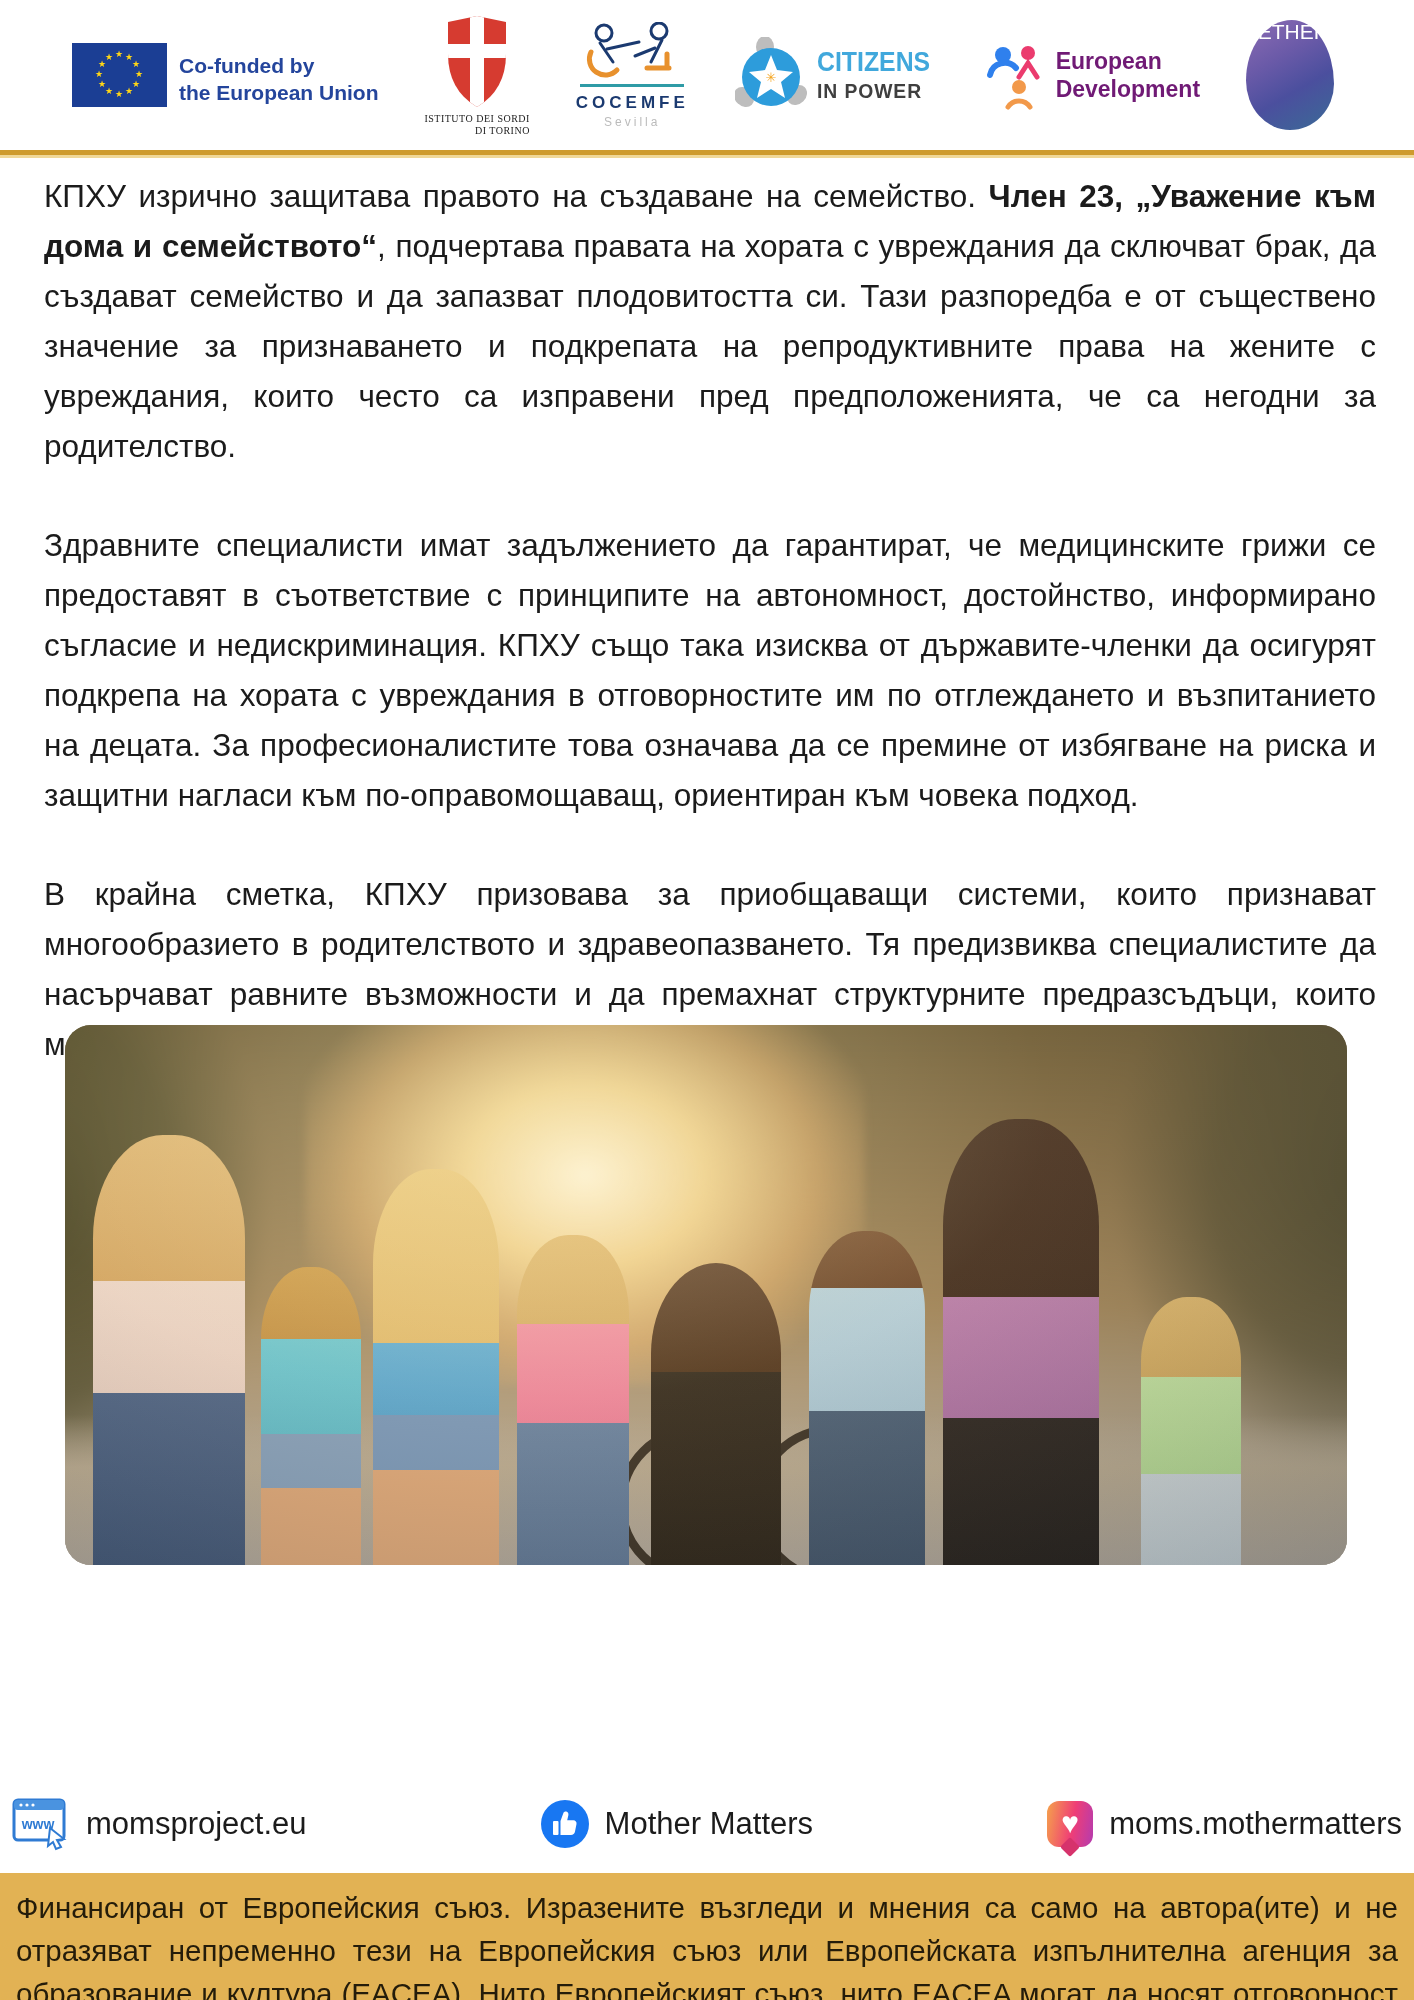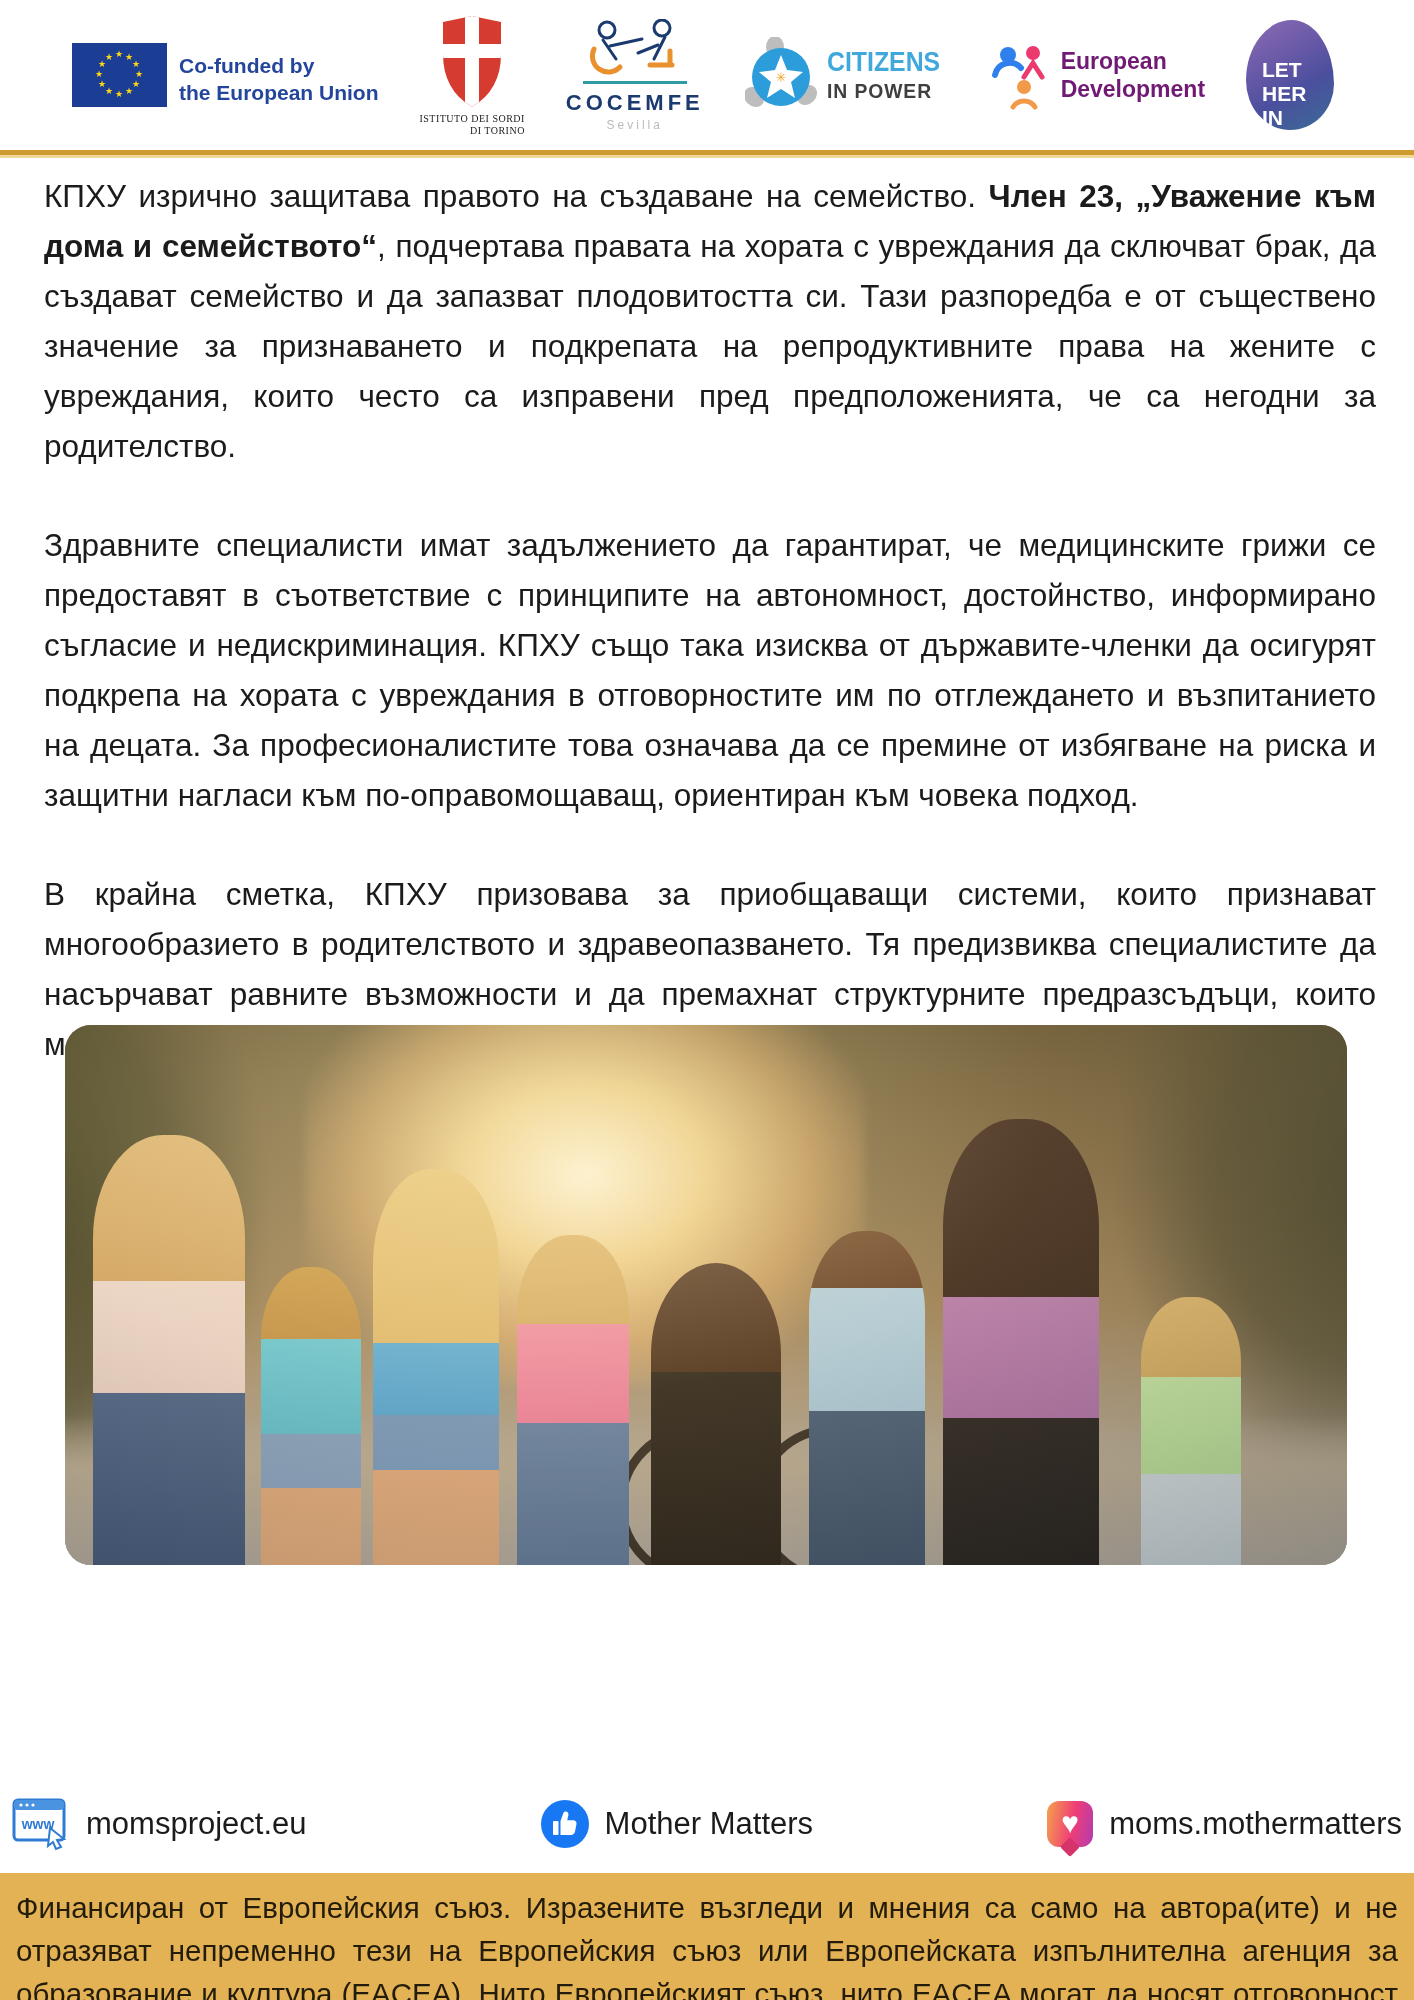--- a/index.html
+++ b/index.html
@@ -9,32 +9,32 @@
   
   .header{position:absolute;top:0;left:0;right:0;height:150px;display:flex;
           align-items:center;justify-content:space-between;padding:0 80px 0 72px;box-sizing:border-box;}
   .logo{display:flex;align-items:center;}
   .eu-logo{gap:12px;}
   .eu-text{font-weight:bold;font-size:21px;line-height:27px;color:#24459C;margin-top:8px;}
   .logo-col{display:flex;flex-direction:column;align-items:center;}
   .ist-caption{font-family:"Liberation Serif",serif;font-size:10px;line-height:12px;color:#222;
                text-align:right;letter-spacing:.5px;margin-top:3px;}
   .cocemfe-line{width:104px;height:3px;background:#2E9BA6;margin:4px 0 6px;}
-  .cocemfe-title{font-weight:bold;font-size:22px;letter-spacing:4px;color:#1B3A70;}
+  .cocemfe-title{font-weight:bold;font-size:17px;letter-spacing:4px;color:#1B3A70;}
   .cocemfe-sub{font-size:12px;letter-spacing:3px;color:#BBBBBB;margin-top:2px;}
   .cip{gap:10px;}
   .cip-text{display:flex;flex-direction:column;line-height:1;}
   .cip-l1{color:#41A8DC;font-weight:bold;font-size:27px;transform:scaleX(.92);transform-origin:left;}
   .cip-l2{color:#3F3F3F;font-weight:bold;font-size:21px;letter-spacing:1px;margin-top:4px;transform:scaleX(.92);transform-origin:left;}
   .eudev{gap:8px;}
   .eudev-text{font-weight:bold;font-size:23px;line-height:28px;color:#701a75;}
   .letherin{width:88px;height:110px;border-radius:52% 48% 50% 50% / 55% 58% 42% 45%;
             background:linear-gradient(150deg,#8D6CB4 0%,#6A5AA8 35%,#4B4F9E 62%,#3A6B96 100%);
-            color:#fff;font-weight:700;font-size:21px;line-height:24px;
-            display:flex;flex-direction:column;justify-content:flex-end;padding-left:16px;box-sizing:border-box;}
+            color:#fff;font-weight:400;font-size:21px;line-height:24px;
+            display:flex;justify-content:center;padding-left:16px;box-sizing:border-box;}
 
   
   .divider{position:absolute;top:150px;left:0;right:0;height:5px;background:#CE9B2E;border-bottom:3px solid #F0D898;}
 
   
   .content{position:absolute;top:171px;left:38px;right:38px;text-align:justify;
            font-size:31.5px;line-height:50px;color:#1b1b1b;}
   .content p{margin:0 0 49px 6px;}
   .content b{font-weight:bold;}
 

